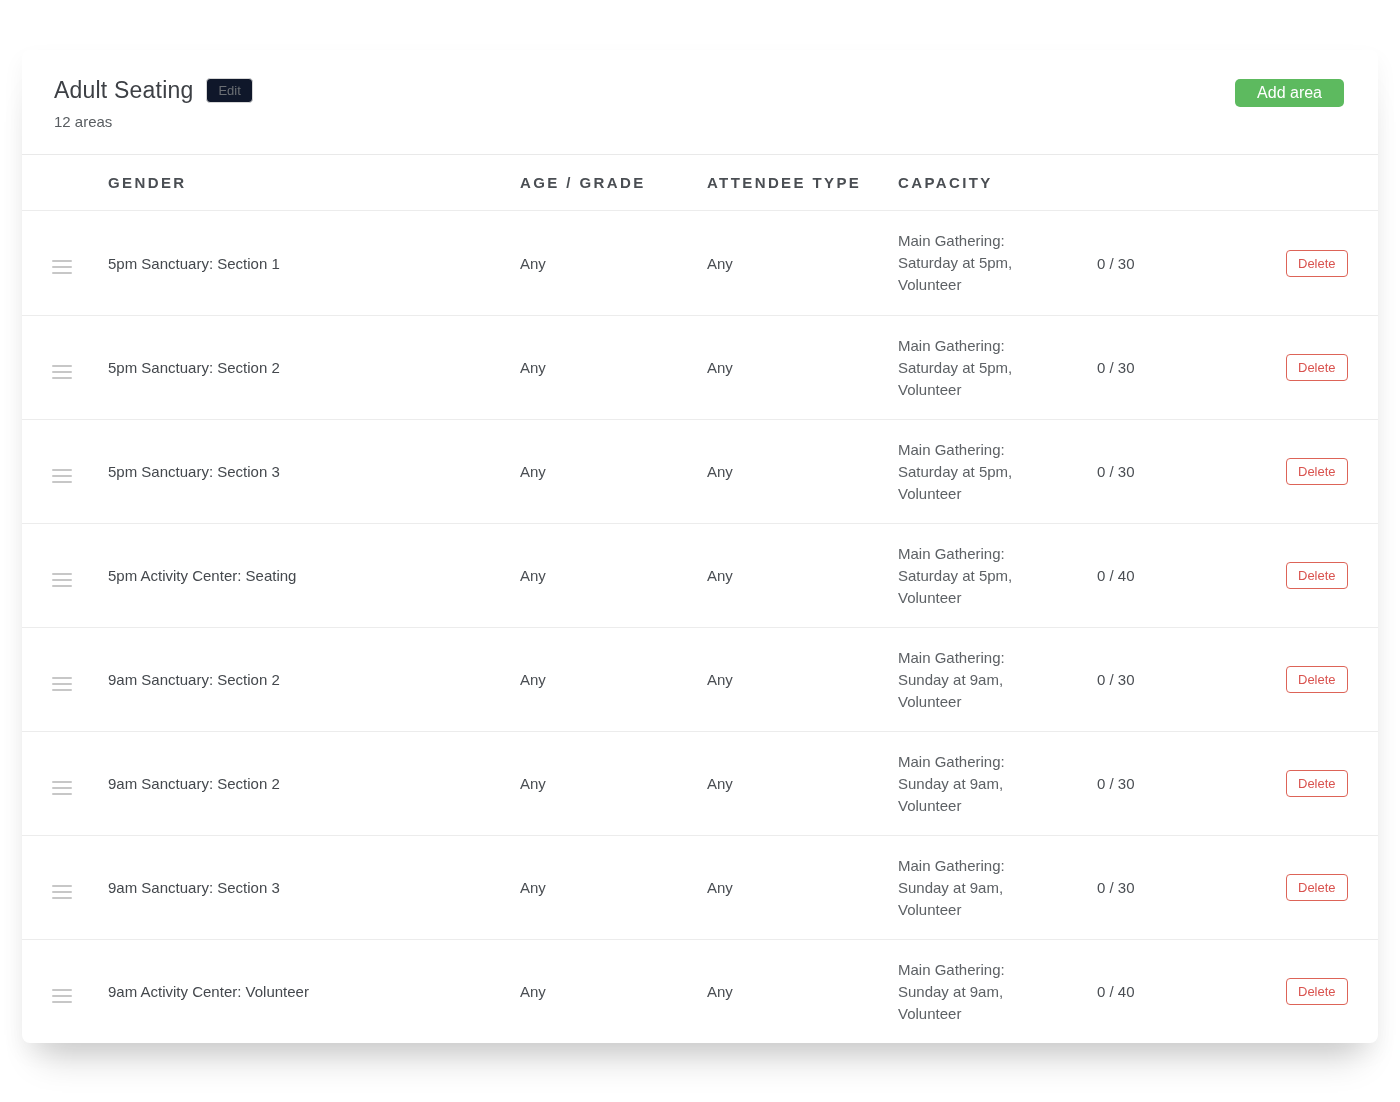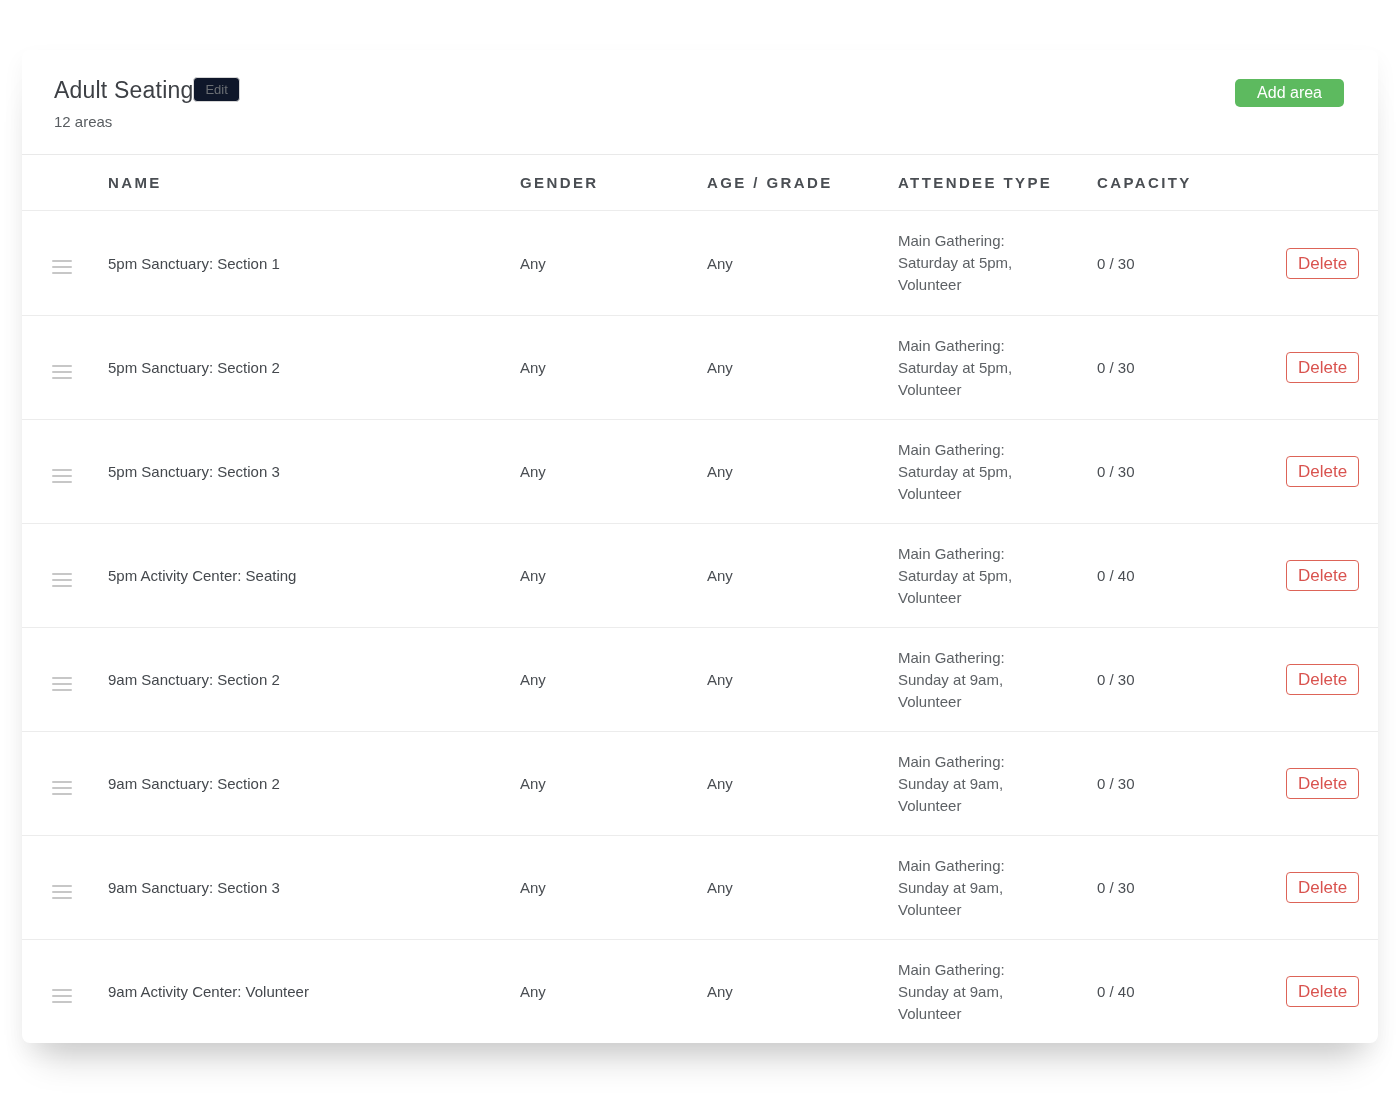--- a/index.html
+++ b/index.html
@@ -17,21 +17,21 @@
 
   
   .card-header {
     height: 105px;
     padding: 27px 34px 0 32px;
     border-bottom: 1px solid #e9e9e9;
     display: flex;
     justify-content: space-between;
     align-items: flex-start;
   }
-  .title-row { display: flex; align-items: flex-start; }
+  .title-row { display: flex; align-items: center; gap: 13px; }
   .page-title {
     font-size: 23px;
     font-weight: 400;
     color: #3d4045;
     letter-spacing: 0.2px;
   }
   .edit-btn {
     font-family: inherit;
     font-size: 13px;
     color: #6b6f74;
@@ -85,21 +85,21 @@
     padding: 4px 0;
   }
   .drag-handle i { display: block; height: 2px; width: 20px; background: #c7c7c7; border-radius: 1px; }
 
   .cell.attendee { line-height: 22px; color: #5d6165; }
   .cell.attendee .wrap { display: inline-block; max-width: 155px; }
 
   .cell.actions { display: flex; justify-content: flex-end; padding-right: 35px; }
   .delete-btn {
     font-family: inherit;
-    font-size: 17px;
+    font-size: 13px;
     color: #d9534f;
     background: #ffffff;
     border: 1px solid #dd6458;
     border-radius: 4px;
     padding: 6px 11px;
     line-height: 1;
     cursor: pointer;
   }
 </style>
 </head>
@@ -114,21 +114,20 @@
         <button class="edit-btn">Edit</button>
       </div>
       <div class="subtitle">12 areas</div>
     </div>
     <button class="add-btn">Add area</button>
   </div>
 
   <div class="table">
     <div class="row thead">
       <div class="cell drag"></div>
-      <div class="cell th">Name</div>
       <div class="cell th">Gender</div>
       <div class="cell th">Age / Grade</div>
       <div class="cell th">Attendee Type</div>
       <div class="cell th">Capacity</div>
       <div class="cell"></div>
     </div>
     <div id="rows">
   <div class="row trow">
     <div class="cell drag">
       <span class="drag-handle">

